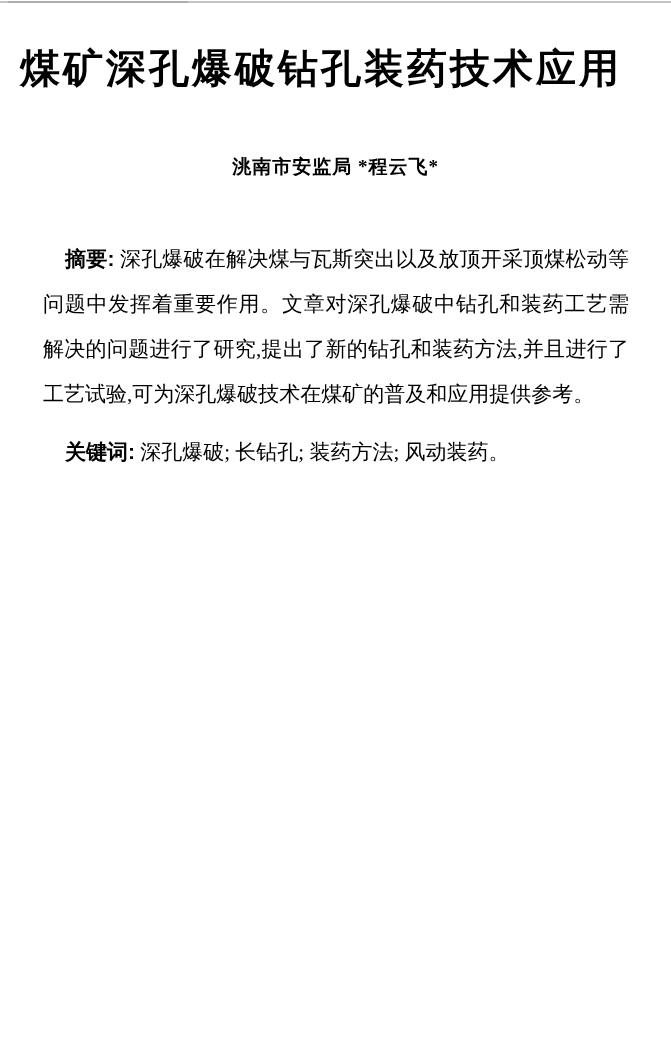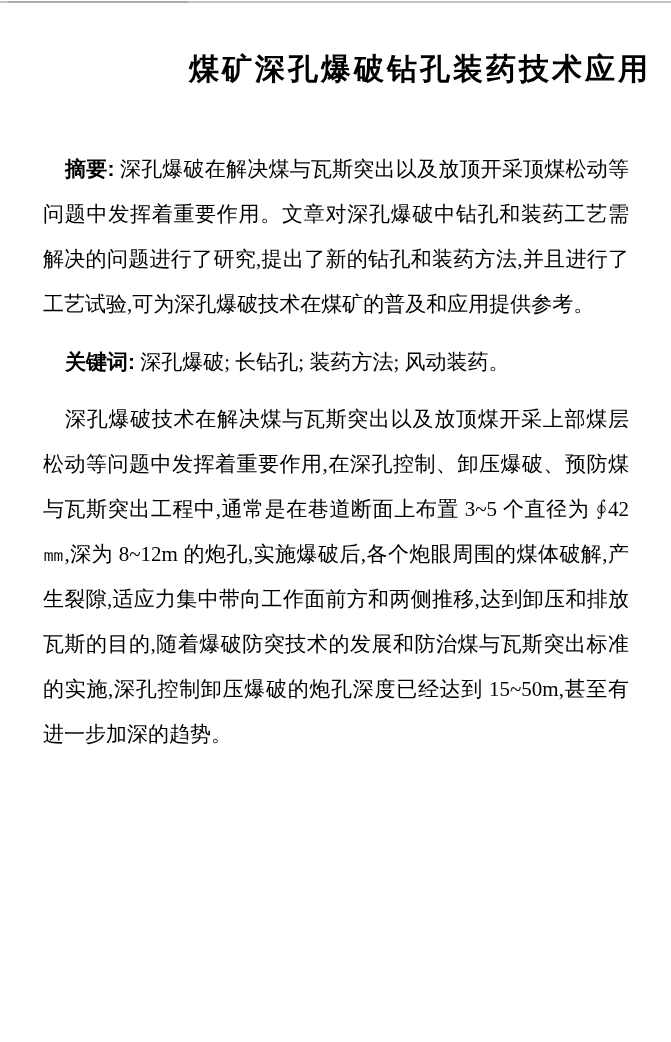--- a/index.html
+++ b/index.html
@@ -27,22 +27,22 @@
   .top-border-dark {
     position: absolute;
     top: 1px;
     left: 8px;
     width: 180px;
     height: 2px;
     background: #adadad;
   }
   .doc-title {
     margin: 48px 20px 0 20px;
-    text-align: right;
-    font-size: 30px;
+    text-align: left;
+    font-size: 40px;
     font-weight: bold;
     letter-spacing: 3px;
     line-height: 42px;
   }
   .byline {
     margin-top: 64px;
     text-align: center;
     font-size: 19px;
     font-weight: bold;
     letter-spacing: 1px;
@@ -73,26 +73,26 @@
 </head>
 <body>
 
 <div class="page">
 
   <div class="top-border"></div>
   <div class="top-border-dark"></div>
 
   <h1 class="doc-title">煤矿深孔爆破钻孔装药技术应用</h1>
 
+  <div class="byline">洮南市安监局 *程云飞*</div>
 
   <div class="content">
 
     <p><span class="lead-label">摘要:</span> <span>深孔爆破在解决煤与瓦斯突出以及放顶开采顶煤松动等问题中发挥着重要作用。文章对深孔爆破中钻孔和装药工艺需解决的问题进行了研究,提出了新的钻孔和装药方法,并且进行了工艺试验,可为深孔爆破技术在煤矿的普及和应用提供参考。</span></p>
 
     <p><span class="lead-label">关键词:</span> <span>深孔爆破; 长钻孔; 装药方法; 风动装药。</span></p>
 
 
-    <p>深孔爆破技术在解决煤与瓦斯突出以及放顶煤开采上部煤层松动等问题中发挥着重要作用,在深孔控制、卸压爆破、预防煤与瓦斯突出工程中,通常是在巷道断面上布置 3~5 个直径为 ∮42 ㎜,深为 8~12m 的炮孔,实施爆破后,各个炮眼周围的煤体破解,产生裂隙,适应力集中带向工作面前方和两侧推移,达到卸压和排放瓦斯的目的,随着爆破防突技术的发展和防治煤与瓦斯突出标准的实施,深孔控制卸压爆破的炮孔深度已经达到 15~50m,甚至有进一步加深的趋势。</p>
 
 
   </div>
 
 </div>
 
 </body></html>

